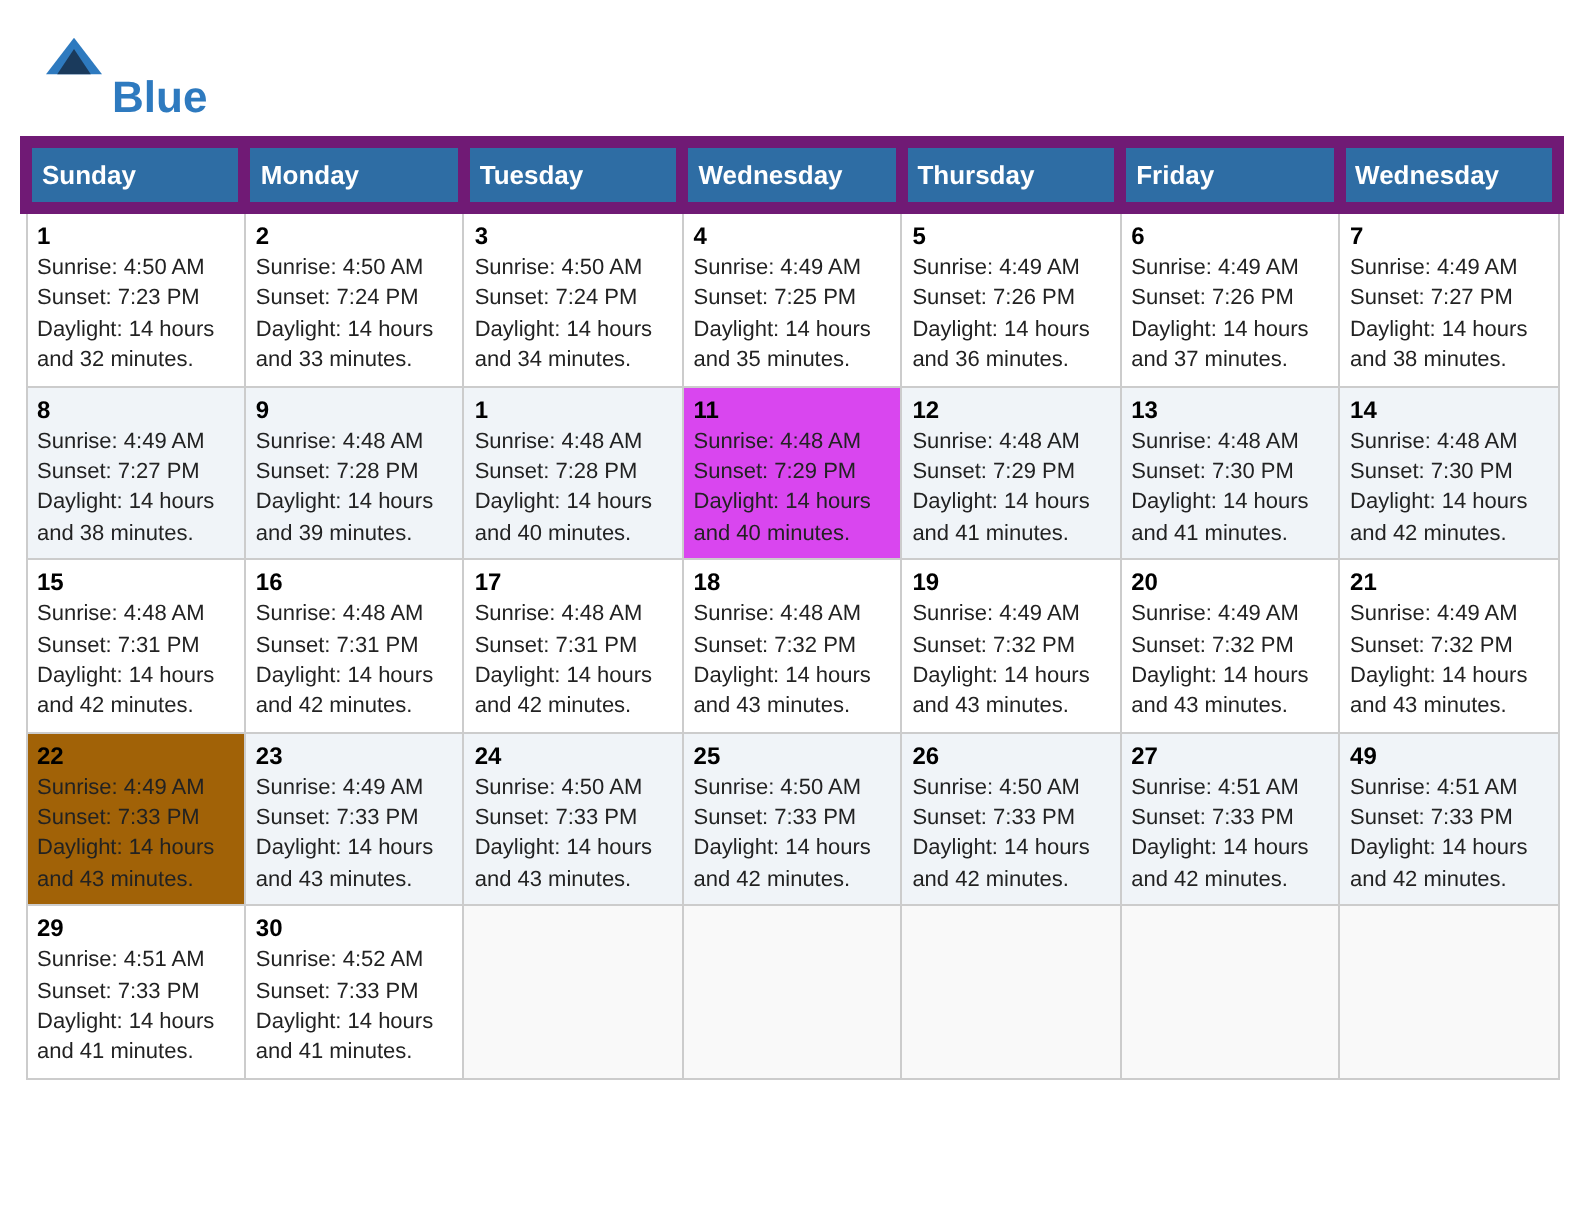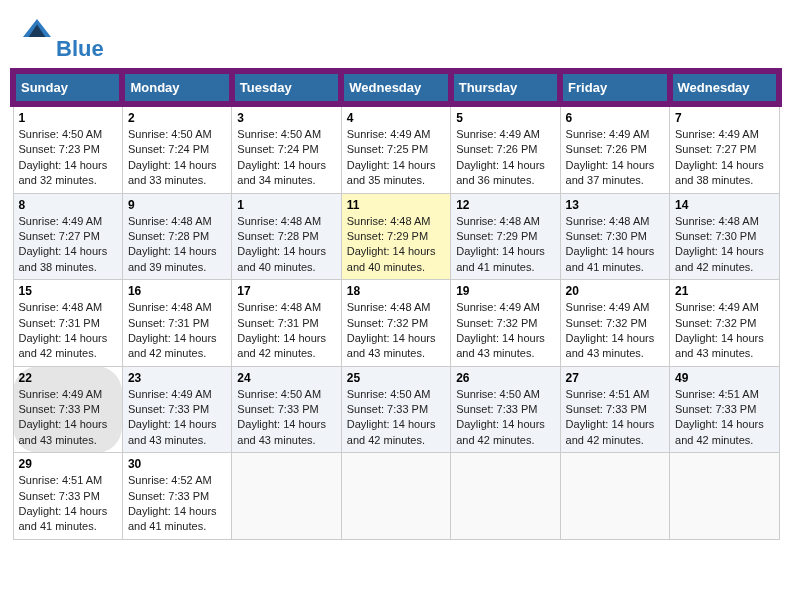--- a/index.html
+++ b/index.html
@@ -144,21 +144,21 @@
           <div class="day-info">Sunrise: 4:49 AM<br>Sunset: 7:27 PM<br>Daylight: 14 hours and 38 minutes.</div>
         </td>
         <td style="background: rgb(240, 244, 248);">
           <div class="day-num">9</div>
           <div class="day-info">Sunrise: 4:48 AM<br>Sunset: 7:28 PM<br>Daylight: 14 hours and 39 minutes.</div>
         </td>
         <td style="background: rgb(240, 244, 248);">
           <div class="day-num">1</div>
           <div class="day-info">Sunrise: 4:48 AM<br>Sunset: 7:28 PM<br>Daylight: 14 hours and 40 minutes.</div>
         </td>
-        <td style="background: #fef9c3;">
+        <td style="background: #d946ef;">
           <div class="day-num">11</div>
           <div class="day-info">Sunrise: 4:48 AM<br>Sunset: 7:29 PM<br>Daylight: 14 hours and 40 minutes.</div>
         </td>
         <td style="background: rgb(240, 244, 248);">
           <div class="day-num">12</div>
           <div class="day-info">Sunrise: 4:48 AM<br>Sunset: 7:29 PM<br>Daylight: 14 hours and 41 minutes.</div>
         </td>
         <td style="background: rgb(240, 244, 248);">
           <div class="day-num">13</div>
           <div class="day-info">Sunrise: 4:48 AM<br>Sunset: 7:30 PM<br>Daylight: 14 hours and 41 minutes.</div>
@@ -192,21 +192,21 @@
         <td>
           <div class="day-num">20</div>
           <div class="day-info">Sunrise: 4:49 AM<br>Sunset: 7:32 PM<br>Daylight: 14 hours and 43 minutes.</div>
         </td>
         <td>
           <div class="day-num">21</div>
           <div class="day-info">Sunrise: 4:49 AM<br>Sunset: 7:32 PM<br>Daylight: 14 hours and 43 minutes.</div>
         </td>
       </tr>
       <tr>
-        <td style="background: #e5e5e5; border-radius: 26px;">
+        <td style="background: #a16207;">
           <div class="day-num">22</div>
           <div class="day-info">Sunrise: 4:49 AM<br>Sunset: 7:33 PM<br>Daylight: 14 hours and 43 minutes.</div>
         </td>
         <td style="background: rgb(240, 244, 248);">
           <div class="day-num">23</div>
           <div class="day-info">Sunrise: 4:49 AM<br>Sunset: 7:33 PM<br>Daylight: 14 hours and 43 minutes.</div>
         </td>
         <td style="background: rgb(240, 244, 248);">
           <div class="day-num">24</div>
           <div class="day-info">Sunrise: 4:50 AM<br>Sunset: 7:33 PM<br>Daylight: 14 hours and 43 minutes.</div>

